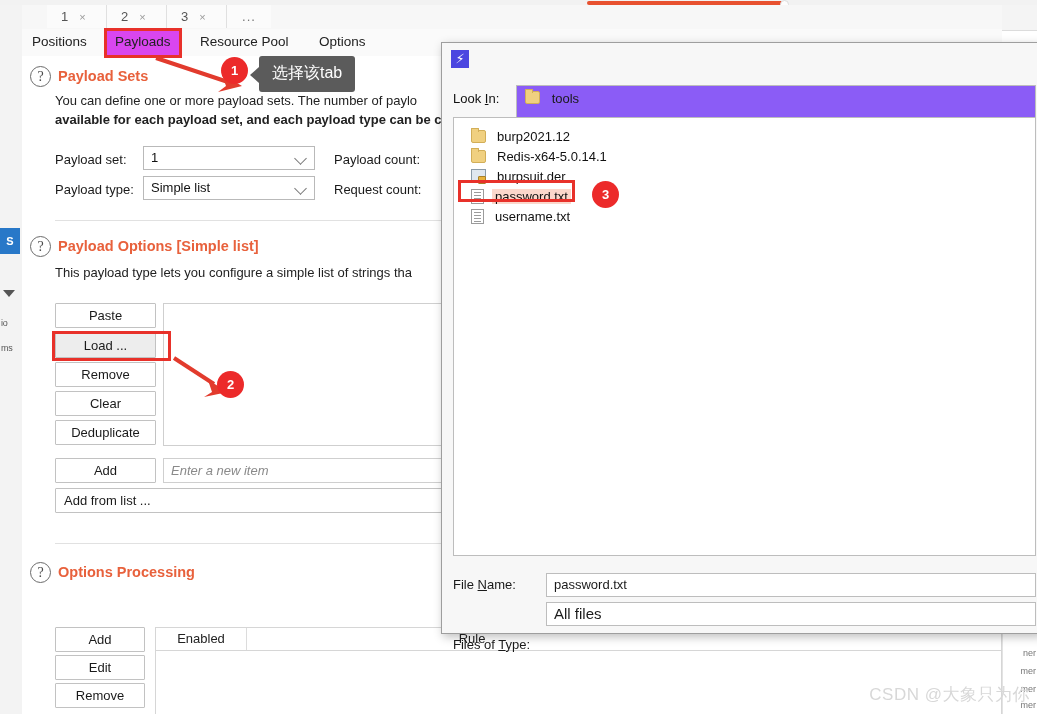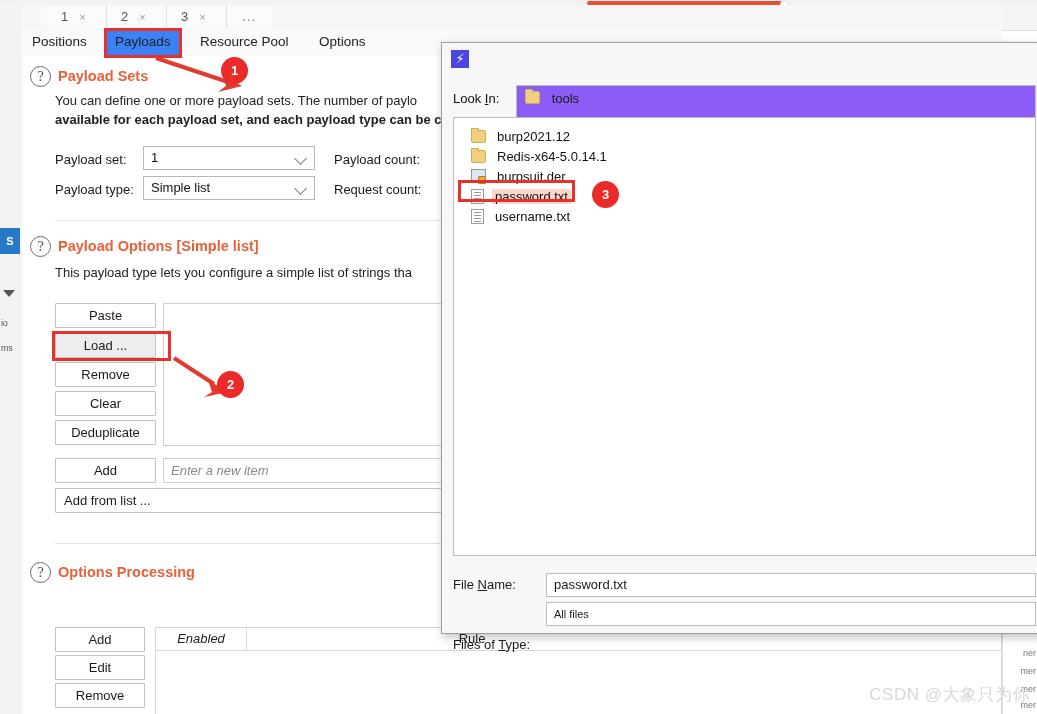--- a/index.html
+++ b/index.html
@@ -131,21 +131,21 @@
     position: absolute;
     top: 0;
     height: 26px;
     line-height: 26px;
     font-size: 13.5px;
     color: #222;
     padding: 0 10px;
     box-sizing: border-box;
     white-space: nowrap;
   }
-  .mtab.active { background: #3b82f6; }
+  .mtab.active { background: #d946ef; }
 
   
   .panel {
     position: absolute;
     left: 22px; top: 56px;
     width: 980px; height: 658px;
     background: #ffffff;
     border-right: 1px solid #e3e3e3;
   }
 
@@ -450,21 +450,21 @@
     line-height: 22px;
     padding-left: 7px;
   }
   .dlg-ft-combo {
     position: absolute;
     left: 104px; top: 559px;
     width: 490px; height: 24px;
     background: #ffffff;
     border: 1px solid #bdbdbd;
     box-sizing: border-box;
-    font-size: 11px;
+    font-size: 15px;
     line-height: 22px;
     padding-left: 7px;
   }
   u { text-decoration: underline; }
 
   
   .edge-line {
     position: absolute;
     right: 0;
     height: 1px;
@@ -597,36 +597,37 @@
     <div class="hr" style="left:33px; top:487px; width:947px;"></div>
 
     <div class="qmark" style="left:8px; top:506px;">?</div>
     <div class="sect-title" style="left:36px; top:508px;">Options Processing</div>
 
     <div class="btn" style="left:33px; top:571px; width:90px;">Add</div>
     <div class="btn" style="left:33px; top:599px; width:90px;">Edit</div>
     <div class="btn" style="left:33px; top:627px; width:90px;">Remove</div>
 
     <div class="tbl-head" style="left:133px; top:571px; width:847px;">
-      <div class="tbl-col" style="left:0px; width:90px;font-style:italic;">Enabled</div>
+      <div class="tbl-col" style="left:0px; width:90px;">Enabled</div>
       <div class="tbl-vline" style="left:90px; top:0; height:22px;"></div>
       <div class="tbl-col" style="left:91px; width:450px;">Rule</div>
     </div>
     <div class="tbl-body" style="left:133px; top:595px; width:847px; height:68px;"></div>
 
   </div>
 
   <div class="redbox" style="left:104px; top:28px; width:78px; height:30px;"></div>
 
   <svg class="arrow-svg" style="left:150px; top:52px;" width="110" height="45" viewBox="0 0 110 45">
     <path d="M6 6 L78 30" stroke="#e23b2d" stroke-width="4" fill="none"></path>
     <path d="M92 34 L72 22 L76 34 L68 40 Z" fill="#e23b2d"></path>
   </svg>
 
   <div class="badge" style="left:221px; top:57px;">1</div>
+  <div class="callout" style="left:259px; top:56px;">选择该tab</div>
 
   <div class="redbox" style="left:52px; top:331px; width:119px; height:30px;"></div>
 
   <svg class="arrow-svg" style="left:168px; top:352px;" width="80" height="48" viewBox="0 0 80 48">
     <path d="M6 6 L46 32" stroke="#e23b2d" stroke-width="4" fill="none"></path>
     <path d="M60 40 L40 28 L44 40 L36 45 Z" fill="#e23b2d"></path>
   </svg>
 
   <div class="badge" style="left:217px; top:371px;">2</div>
 

